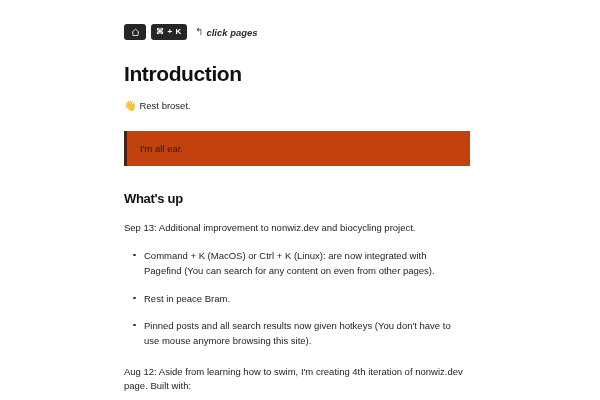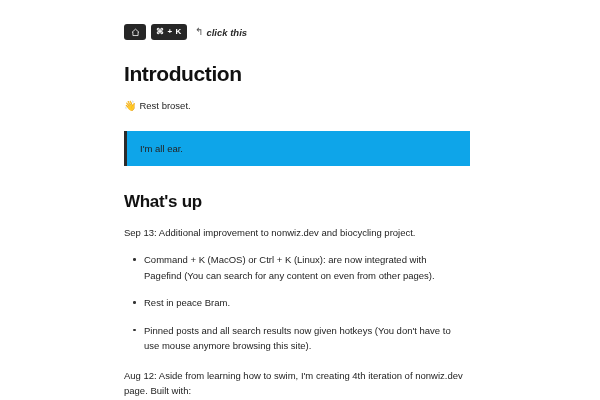--- a/index.html
+++ b/index.html
@@ -82,21 +82,21 @@
   
   h1.title {
     font-size: 21px;
     line-height: 1.15;
     font-weight: 700;
     letter-spacing: -0.4px;
     margin: 0 0 13px 0;
     color: #111111;
   }
   h2.section {
-    font-size: 17px;
+    font-size: 13px;
     line-height: 1.15;
     font-weight: 700;
     letter-spacing: -0.3px;
     margin: 26px 0 14px 0;
     color: #111111;
   }
 
   
   p {
     margin: 0 0 12px 0;
@@ -115,21 +115,21 @@
     line-height: 1;
   }
   p.italic {
     font-style: italic;
     margin-bottom: 14px;
   }
 
   
   blockquote {
     margin: 0 0 13px 0;
-    background: #0ea5e9;
+    background: #c2410c;
     border-left: 3px solid #2b2b2b;
     padding: 11px 0 11px 13px;
     box-sizing: border-box;
     width: 346px;
   }
   blockquote p {
     margin: 0;
     font-size: 9.5px;
     line-height: 1.4;
     color: #232323;
@@ -173,21 +173,21 @@
       <span class="kbd home">
         <span class="home-icon">
           <svg width="9" height="9" viewBox="0 0 16 16" aria-hidden="true">
             <path d="M8 2 L14 7.5 L12.6 7.5 L12.6 13.4 L3.4 13.4 L3.4 7.5 L2 7.5 Z" fill="none" stroke="#ffffff" stroke-width="1.4" stroke-linejoin="round"></path>
           </svg>
         </span>
       </span>
       <span class="kbd combo">⌘ + K</span>
       <span class="hint">
         <span class="arrow">↰</span>
-        <span>click this</span>
+        <span>click pages</span>
       </span>
     </div>
 
     <h1 class="title">Introduction</h1>
 
     <p class="intro-line">
       <span class="emoji">👋</span>
       <span>Rest broset.</span>
     </p>
 

